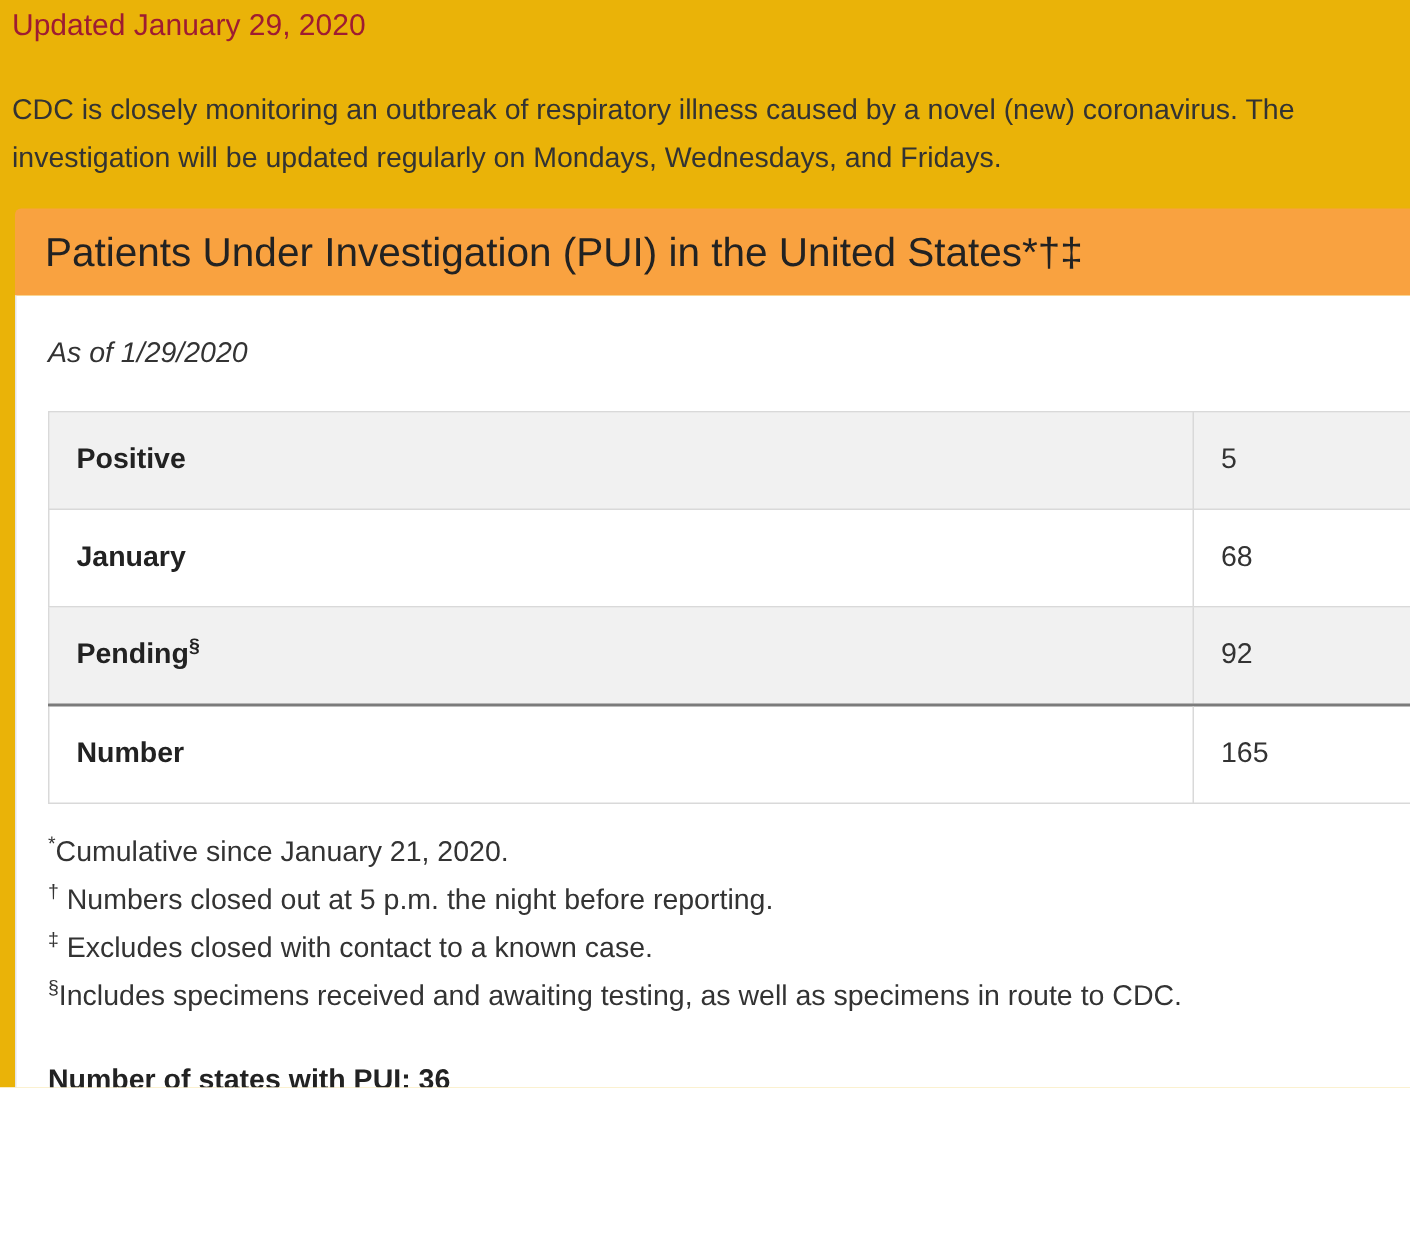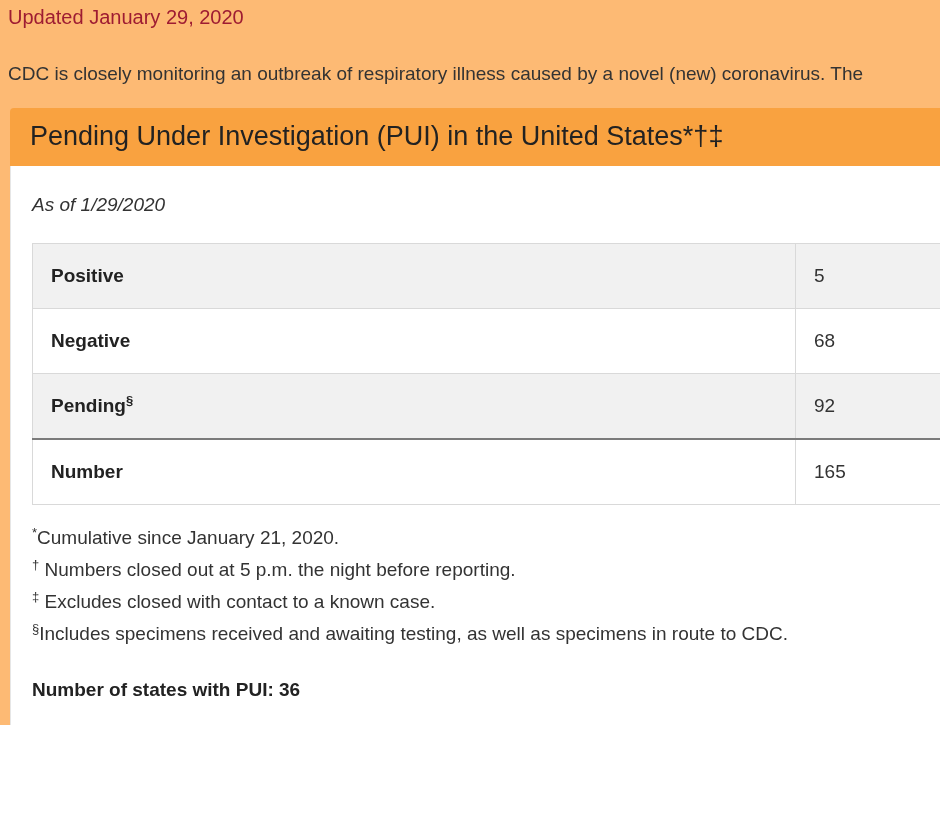--- a/index.html
+++ b/index.html
@@ -1,21 +1,21 @@
 <!DOCTYPE html>
 <html><head>
 <meta charset="utf-8">
 <style>
   html, body { margin: 0; padding: 0; background: #ffffff; }
   .viewport {
     position: relative;
     width: 940px;
     height: 725px;
     overflow: hidden;
-    background: #fdba74;
+    background: #eab308;
     font-family: "Liberation Sans", "DejaVu Sans", sans-serif;
     color: #333333;
   }
   .updated {
     margin: 5px 0 0 8px;
     font-size: 20px;
     line-height: 24px;
     color: #9E1C32;
   }
   .intro {
@@ -87,38 +87,39 @@
 </style>
 </head>
 <body>
 
 <div class="viewport">
 
   <div class="updated">Updated January 29, 2020</div>
 
   <div class="intro">
     <div class="line">CDC is closely monitoring an outbreak of respiratory illness caused by a novel (new) coronavirus. The</div>
+    <div class="line">investigation will be updated regularly on Mondays, Wednesdays, and Fridays.</div>
   </div>
 
   <div class="card">
     <div class="card-header">
-      <span>Pending Under Investigation (PUI) in the United States*†‡</span>
+      <span>Patients Under Investigation (PUI) in the United States*†‡</span>
     </div>
     <div class="card-body">
 
       <div class="as-of">As of 1/29/2020</div>
 
       <table class="pui">
         <tbody>
           <tr class="alt">
             <td class="label-cell"><span>Positive</span><sup class="marker"></sup></td>
             <td class="value-cell">5</td>
           </tr>
           <tr>
-            <td class="label-cell"><span>Negative</span><sup class="marker"></sup></td>
+            <td class="label-cell"><span>January</span><sup class="marker"></sup></td>
             <td class="value-cell">68</td>
           </tr>
           <tr class="alt">
             <td class="label-cell"><span>Pending</span><sup class="marker">§</sup></td>
             <td class="value-cell">92</td>
           </tr>
           <tr class="total-row">
             <td class="label-cell"><span>Number</span><sup class="marker"></sup></td>
             <td class="value-cell">165</td>
           </tr>

